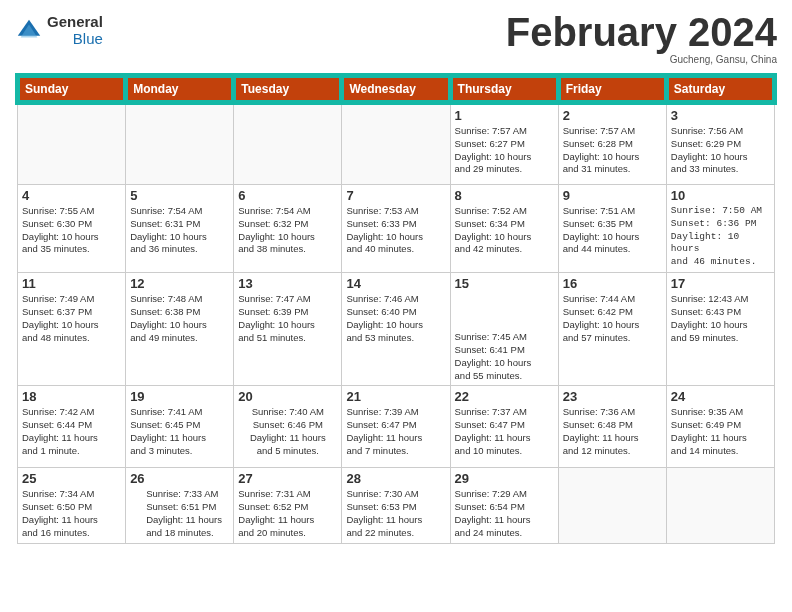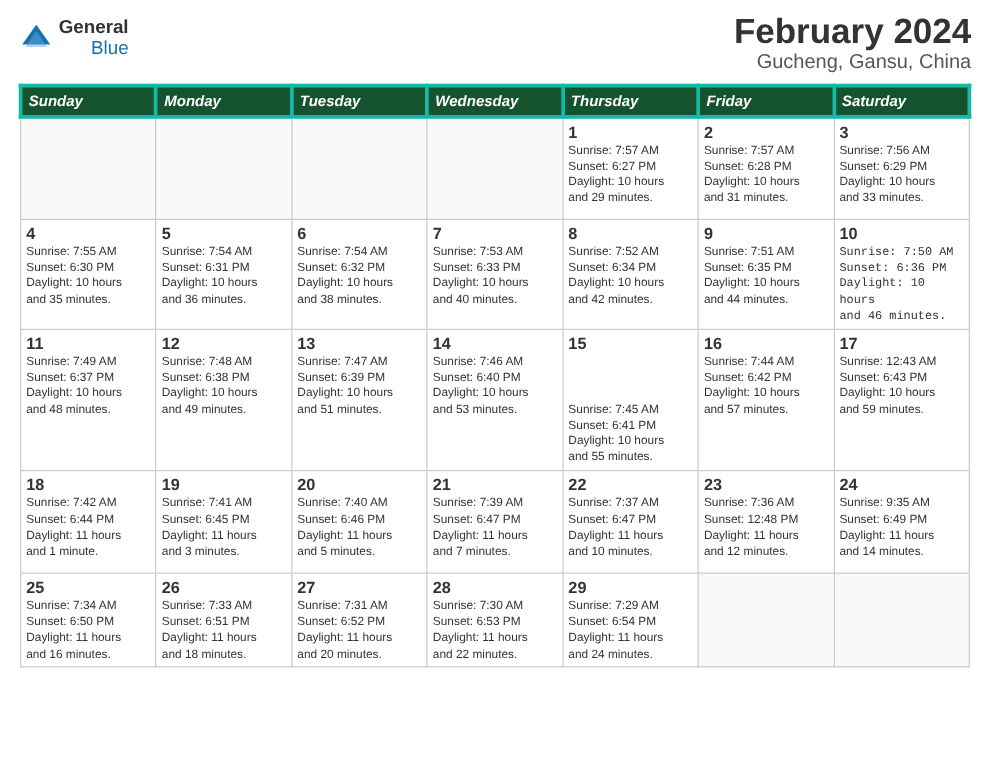--- a/index.html
+++ b/index.html
@@ -43,42 +43,41 @@
       text-align: right;
     }
     .logo-icon {
       width: 28px;
       height: 28px;
     }
     .title-area {
       text-align: right;
     }
     .month-title {
-      font-size: 28px;
+      font-size: 40px;
       font-weight: bold;
       color: #333;
       line-height: 1.1;
     }
     .location-title {
-      font-size: 16px;
+      font-size: 10px;
       color: #555;
     }
     .calendar {
       width: 100%;
       border-collapse: collapse;
       border: 1px solid #ccc;
     }
     .calendar th {
-      background-color: #14532d;
+      background-color: #c2410c;
       color: white;
       text-align: left;
       padding: 4px 5px;
       font-size: 12px;
-      border: 3px solid #14b8a6;
-      font-style: italic;
+      border: 5px solid #14b8a6;
     }
     .calendar td {
       border: 1px solid #ccc;
       vertical-align: top;
       padding: 3px 4px;
       width: calc(100% / 7);
       height: 82px;
       background: #fff;
     }
     .calendar td.empty {
@@ -272,21 +271,21 @@
           </td>
           <td>
             <div class="day-number">19</div>
             <div class="day-info" style="white-space: pre-line;">Sunrise: 7:41 AM
 Sunset: 6:45 PM
 Daylight: 11 hours
 and 3 minutes.</div>
           </td>
           <td>
             <div class="day-number">20</div>
-            <div class="day-info" style="white-space: pre-line;">Sunrise: 7:40 AM
+            <div class="day-info" style="white-space: pre-line; text-align: center;">Sunrise: 7:40 AM
 Sunset: 6:46 PM
 Daylight: 11 hours
 and 5 minutes.</div>
           </td>
           <td>
             <div class="day-number">21</div>
             <div class="day-info" style="white-space: pre-line;">Sunrise: 7:39 AM
 Sunset: 6:47 PM
 Daylight: 11 hours
 and 7 minutes.</div>
@@ -294,21 +293,21 @@
           <td>
             <div class="day-number">22</div>
             <div class="day-info" style="white-space: pre-line;">Sunrise: 7:37 AM
 Sunset: 6:47 PM
 Daylight: 11 hours
 and 10 minutes.</div>
           </td>
           <td>
             <div class="day-number">23</div>
             <div class="day-info" style="white-space: pre-line;">Sunrise: 7:36 AM
-Sunset: 12:48 PM
+Sunset: 6:48 PM
 Daylight: 11 hours
 and 12 minutes.</div>
           </td>
           <td>
             <div class="day-number">24</div>
             <div class="day-info" style="white-space: pre-line;">Sunrise: 9:35 AM
 Sunset: 6:49 PM
 Daylight: 11 hours
 and 14 minutes.</div>
           </td>
@@ -316,21 +315,21 @@
         <tr class="last-row">
           <td>
             <div class="day-number">25</div>
             <div class="day-info" style="white-space: pre-line;">Sunrise: 7:34 AM
 Sunset: 6:50 PM
 Daylight: 11 hours
 and 16 minutes.</div>
           </td>
           <td>
             <div class="day-number">26</div>
-            <div class="day-info" style="white-space: pre-line;">Sunrise: 7:33 AM
+            <div class="day-info" style="white-space: pre-line; margin-left: 16px;">Sunrise: 7:33 AM
 Sunset: 6:51 PM
 Daylight: 11 hours
 and 18 minutes.</div>
           </td>
           <td>
             <div class="day-number">27</div>
             <div class="day-info" style="white-space: pre-line;">Sunrise: 7:31 AM
 Sunset: 6:52 PM
 Daylight: 11 hours
 and 20 minutes.</div>

